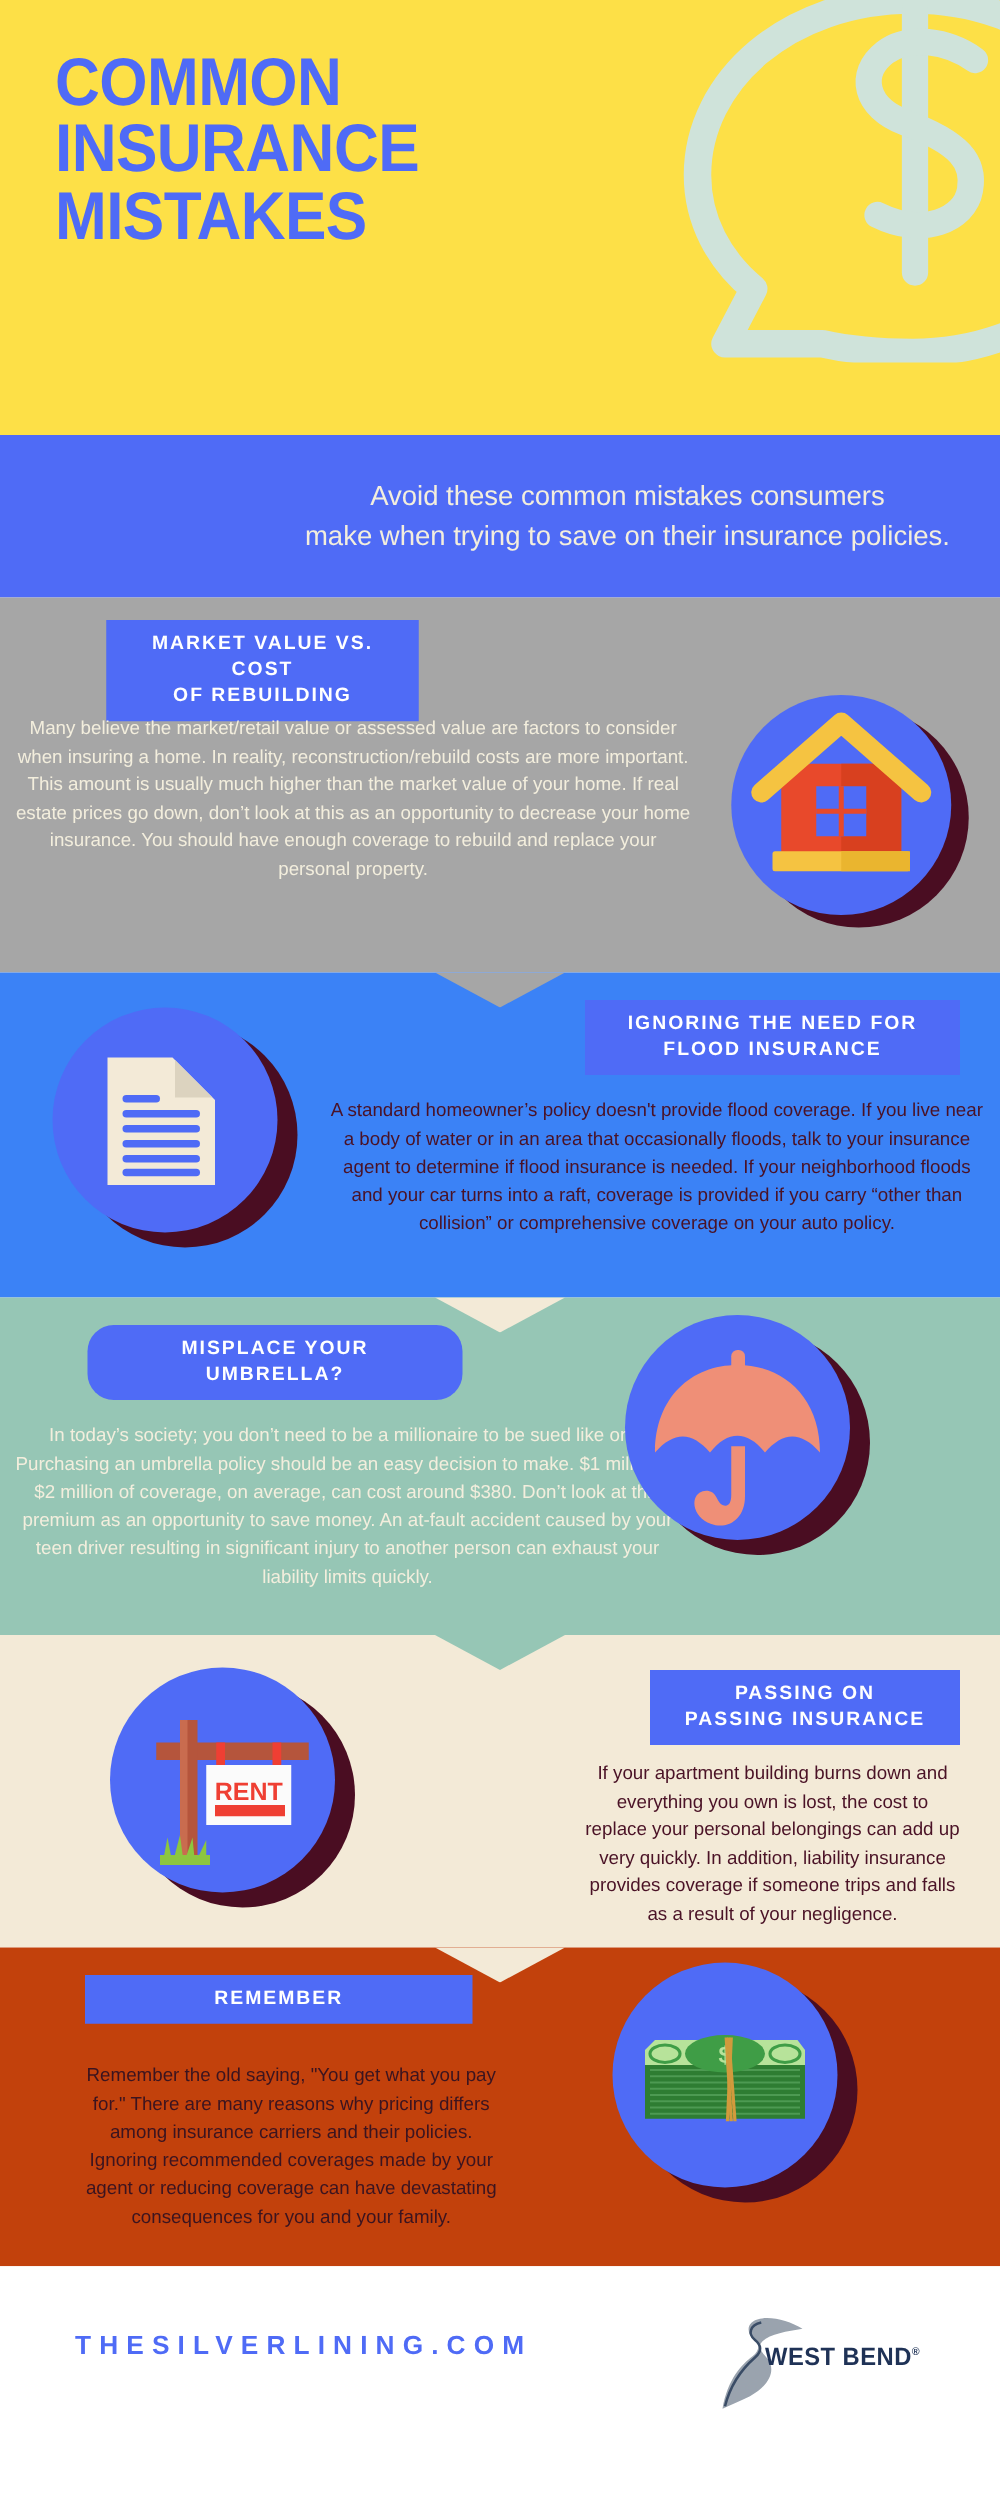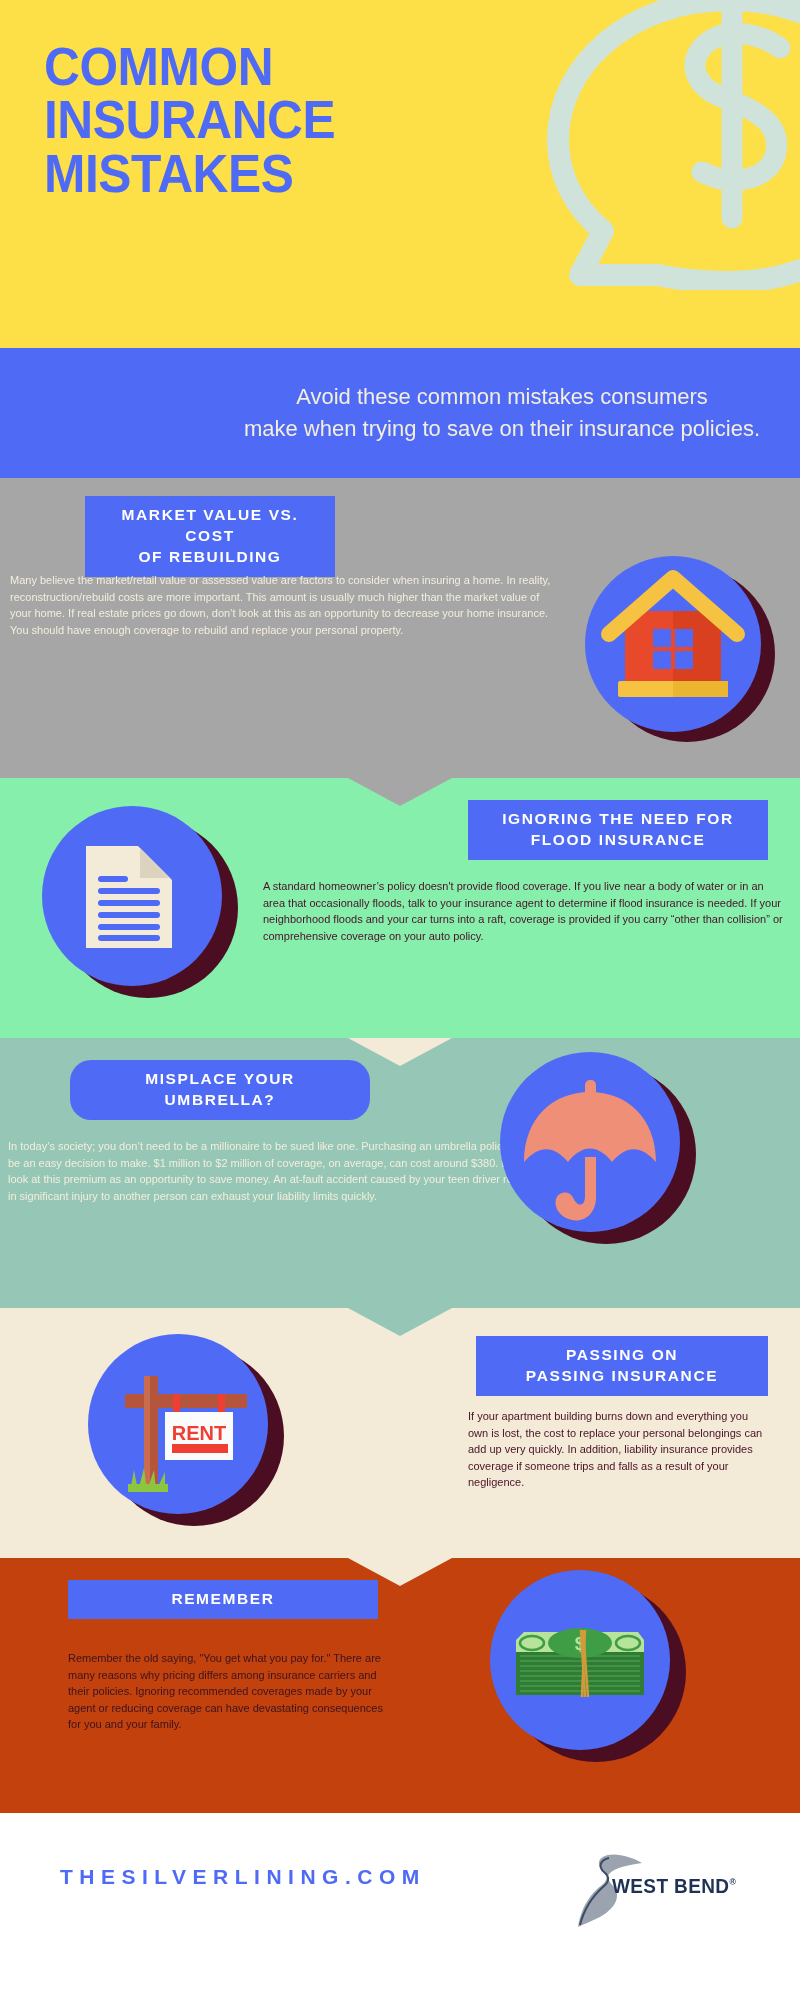--- a/index.html
+++ b/index.html
@@ -80,53 +80,54 @@
     background: #4f6bf6;
     color: #ffffff;
     font-weight: bold;
     font-size: 15.5px;
     letter-spacing: 1.6px;
     line-height: 1.35;
     text-align: center;
     padding: 9px 18px;
   }
   .body-text {
-    font-size: 11px;
+    font-size: 15px;
     line-height: 1.5;
+    text-align: center;
   }
   .icon-circle {
     position: relative;
     border-radius: 50%;
     background: #4f6bf6;
   }
   .icon-shadow {
     position: absolute;
     border-radius: 50%;
     background: #4a0d22;
     z-index: 0;
   }
 
   
   .s1 { background: #a6a6a6; height: 300px; }
   .s1 .heading-box { position: absolute; left: 85px; top: 18px; width: 250px; }
   .s1 .body-text { position:absolute; left: 10px; top: 94px; width: 545px; color:#f3eedd; }
 
   
-  .s2 { background: #86efac; height: 260px; }
+  .s2 { background: #3b82f6; height: 260px; }
   .s2 .heading-box { position:absolute; right: 32px; top: 22px; width: 300px; }
   .s2 .body-text { position:absolute; right: 12px; top: 100px; width: 525px; color:#4a1226; }
 
   
   .s3 { background: #96c6b5; height: 270px; }
   .s3 .heading-box { position:absolute; left: 70px; top: 22px; width: 300px; border-radius: 21px; }
   .s3 .body-text { position:absolute; left: 8px; top: 100px; width: 540px; color:#f3eedd; }
 
   
   .s4 { background: #f3ead7; height: 250px; }
-  .s4 .heading-box { position:absolute; right: 32px; top: 28px; width: 292px; }
+  .s4 .heading-box { position:absolute; right: 32px; top: 28px; width: 248px; }
   .s4 .body-text { position:absolute; right: 32px; top: 100px; width: 300px; color:#4a1226; }
 
   
   .s5 { background: #c2410c; height: 255px; }
   .s5 .heading-box { position:absolute; left: 68px; top: 22px; width: 310px; }
   .s5 .body-text { position:absolute; left: 68px; top: 92px; width: 330px; color:#3b1420; }
 
   
   .footer {
     position: relative;

